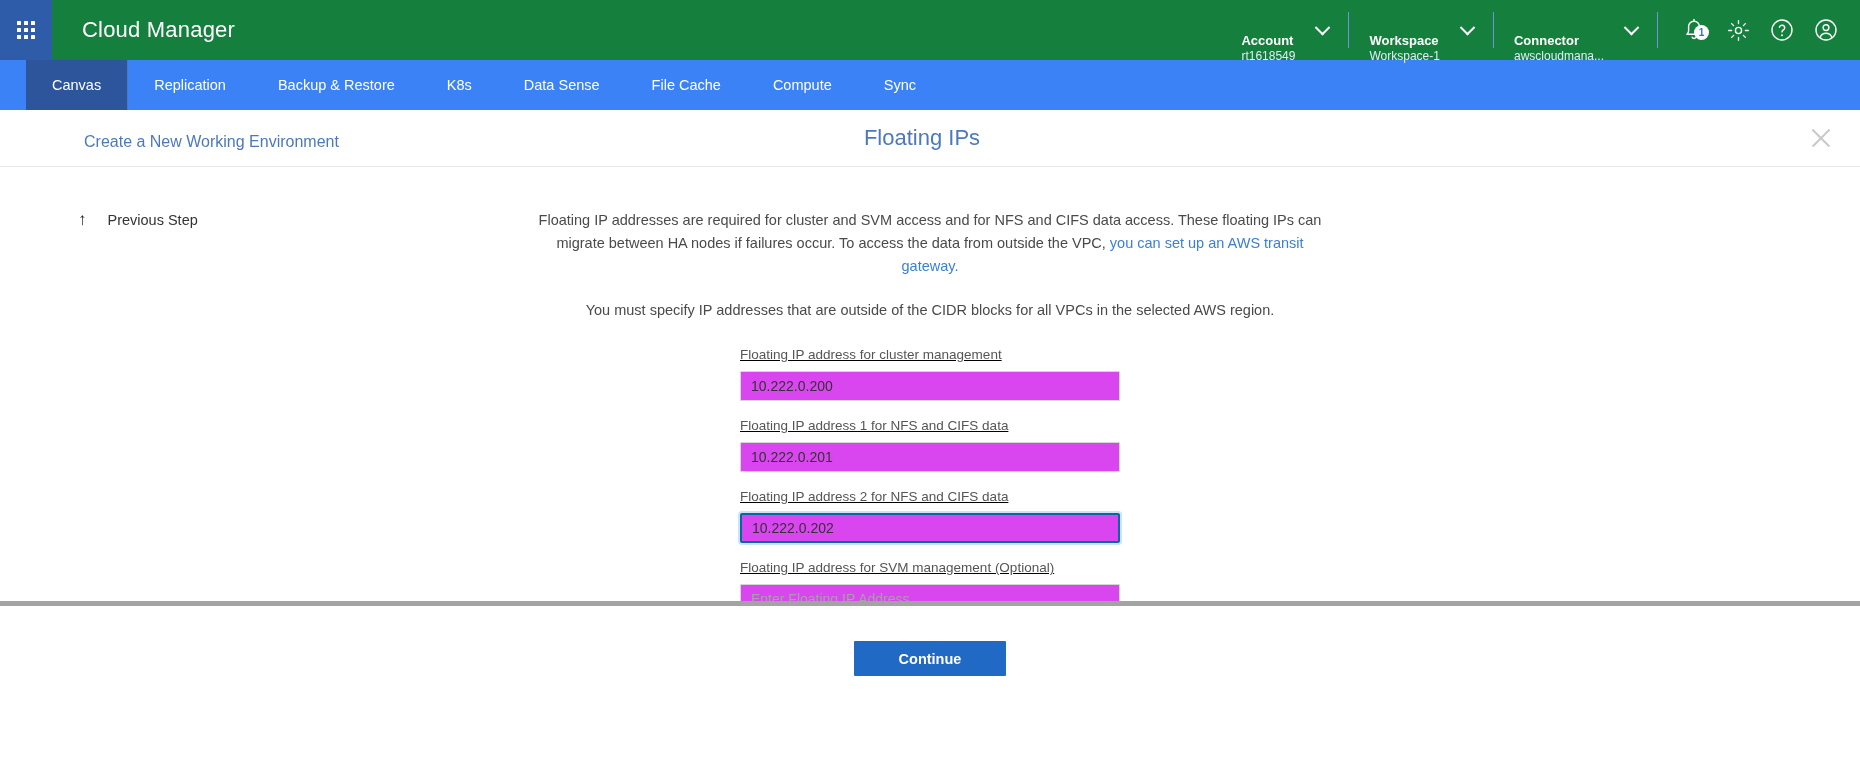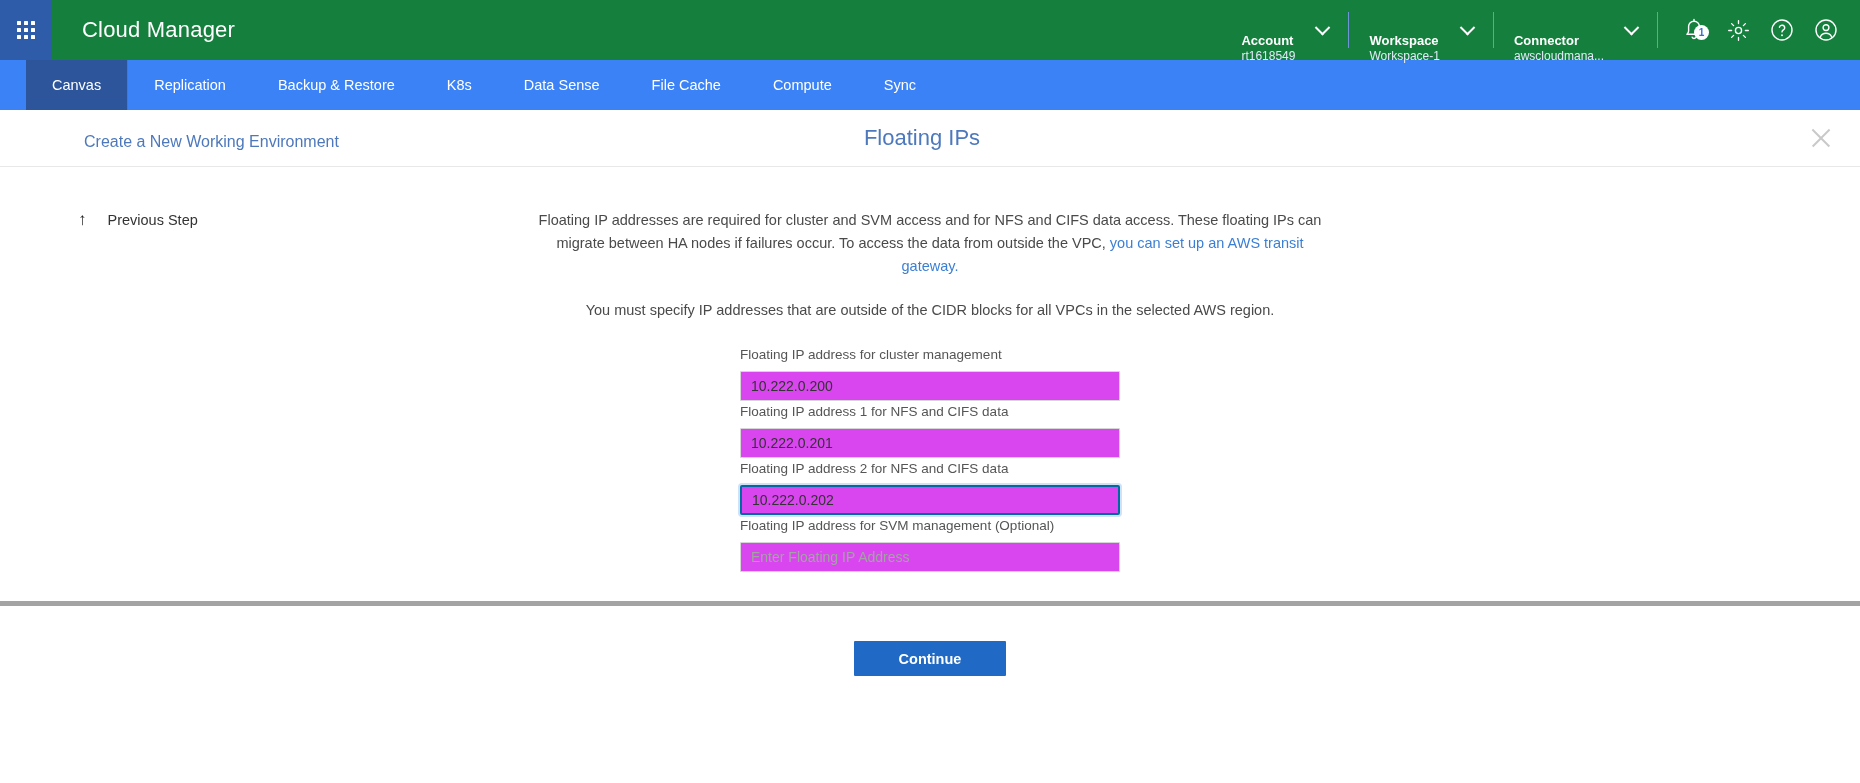--- a/index.html
+++ b/index.html
@@ -236,21 +236,21 @@
     color: #3b7fd4;
     text-decoration: none;
   }
   .desc.second { margin-top: 21px; }
 
   .fields {
     width: 380px;
     margin: 0 auto;
     padding-top: 24px;
   }
-  .field { margin-bottom: 2px; }
+  .field { margin-bottom: 16px; text-decoration: underline; }
   .field-label {
     color: #555555;
     font-size: 13.5px;
     line-height: 18px;
     margin-bottom: 7px;
     display: block;
   }
   .field-input {
     width: 380px;
     height: 30px;

